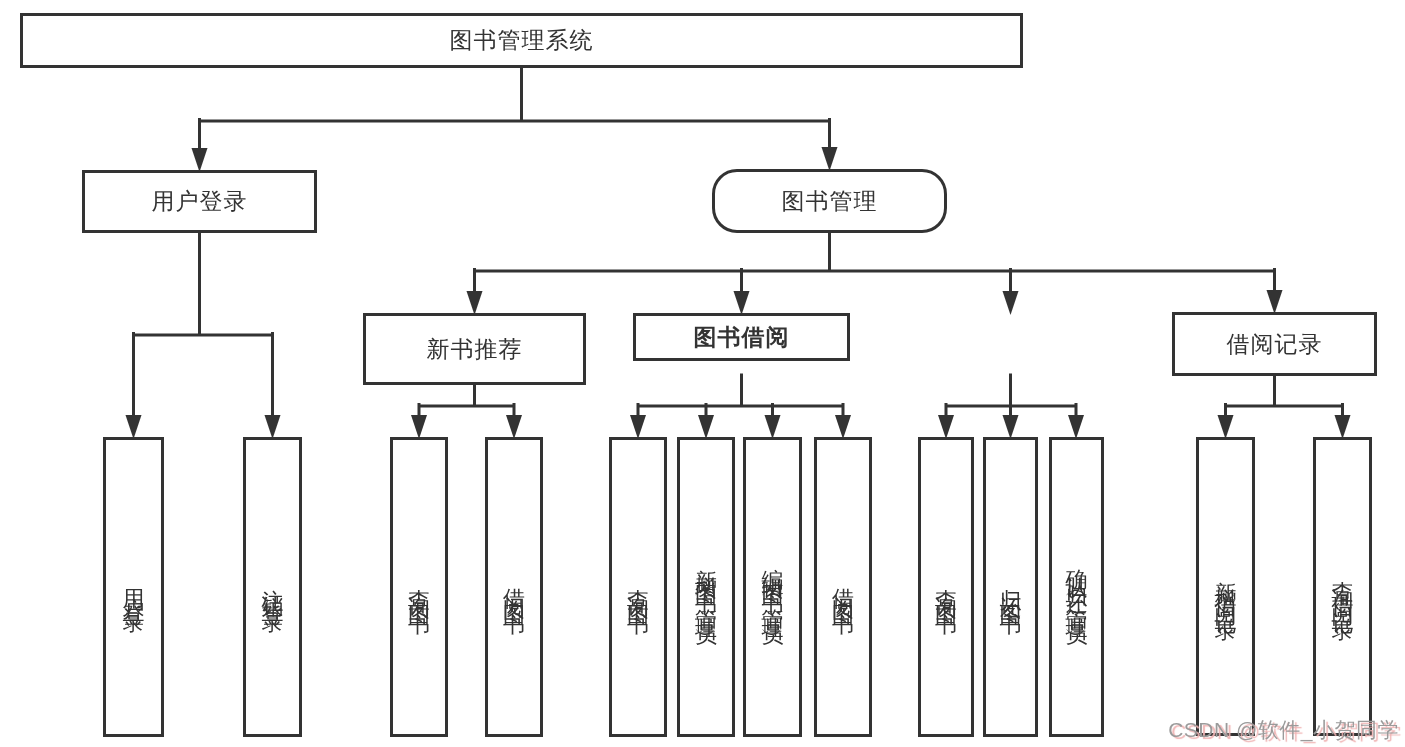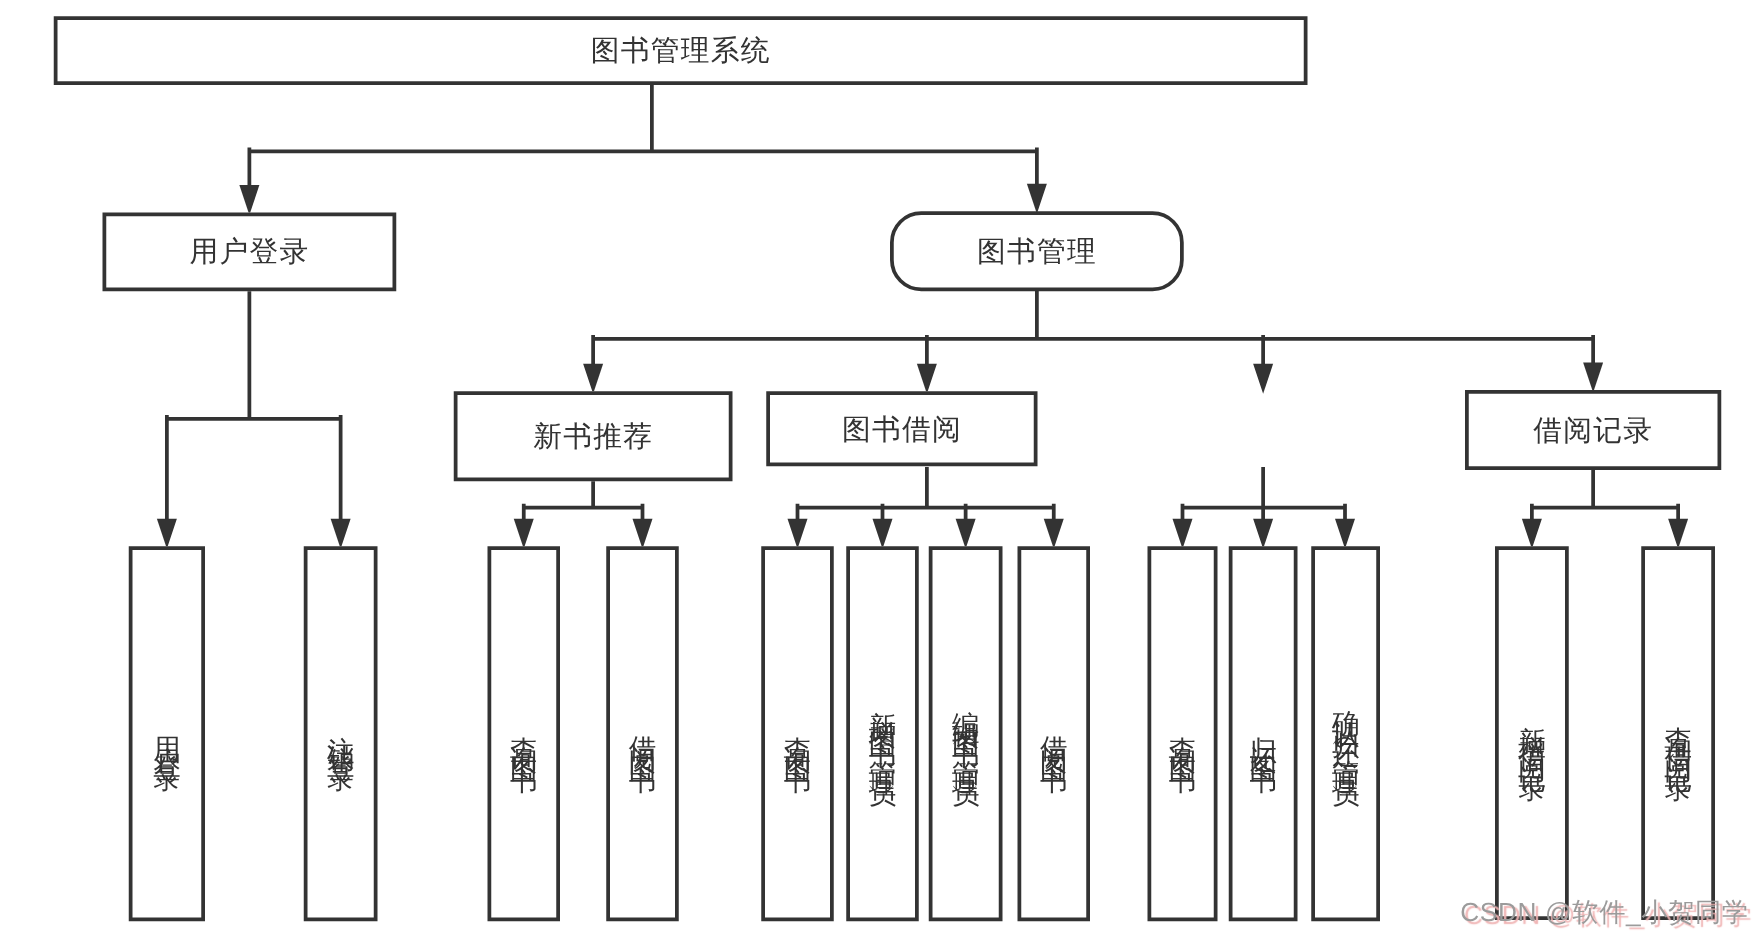--- a/index.html
+++ b/index.html
@@ -75,35 +75,35 @@
       <polygon points="764.5,415 780.5,415 772.5,439"></polygon>
       <polygon points="835,415 851,415 843,439"></polygon>
       <polygon points="938,415 954,415 946,439"></polygon>
       <polygon points="1002.5,415 1018.5,415 1010.5,439"></polygon>
       <polygon points="1068,415 1084,415 1076,439"></polygon>
       <polygon points="1217.5,415 1233.5,415 1225.5,439"></polygon>
       <polygon points="1334.5,415 1350.5,415 1342.5,439"></polygon>
     </g>
   </svg>
 
-  <div class="node" style="left:20px;top:13px;width:1003px;height:55px;margin-left:23px;">
+  <div class="node" style="left:20px;top:13px;width:1003px;height:55px;">
     <span>图书管理系统</span>
   </div>
 
   <div class="node" style="left:82px;top:170px;width:235px;height:63px;">
     <span>用户登录</span>
   </div>
   <div class="node" style="left:712px;top:169px;width:235px;height:64px;border-radius:25px;">
     <span>图书管理</span>
   </div>
 
   <div class="node" style="left:363px;top:313px;width:223px;height:72px;">
     <span>新书推荐</span>
   </div>
-  <div class="node" style="left:613px;top:313px;width:217px;height:60px;">
+  <div class="node" style="left:633px;top:313px;width:217px;height:48px;font-weight:bold;">
     <span>图书借阅</span>
   </div>
   <div class="node" style="left:1172px;top:312px;width:205px;height:64px;">
     <span>借阅记录</span>
   </div>
 
   <div class="node v" style="left:103px;top:437px;width:61px;height:300px;">
     <span>用户登录</span>
   </div>
   <div class="node v" style="left:243px;top:437px;width:59px;height:300px;">

